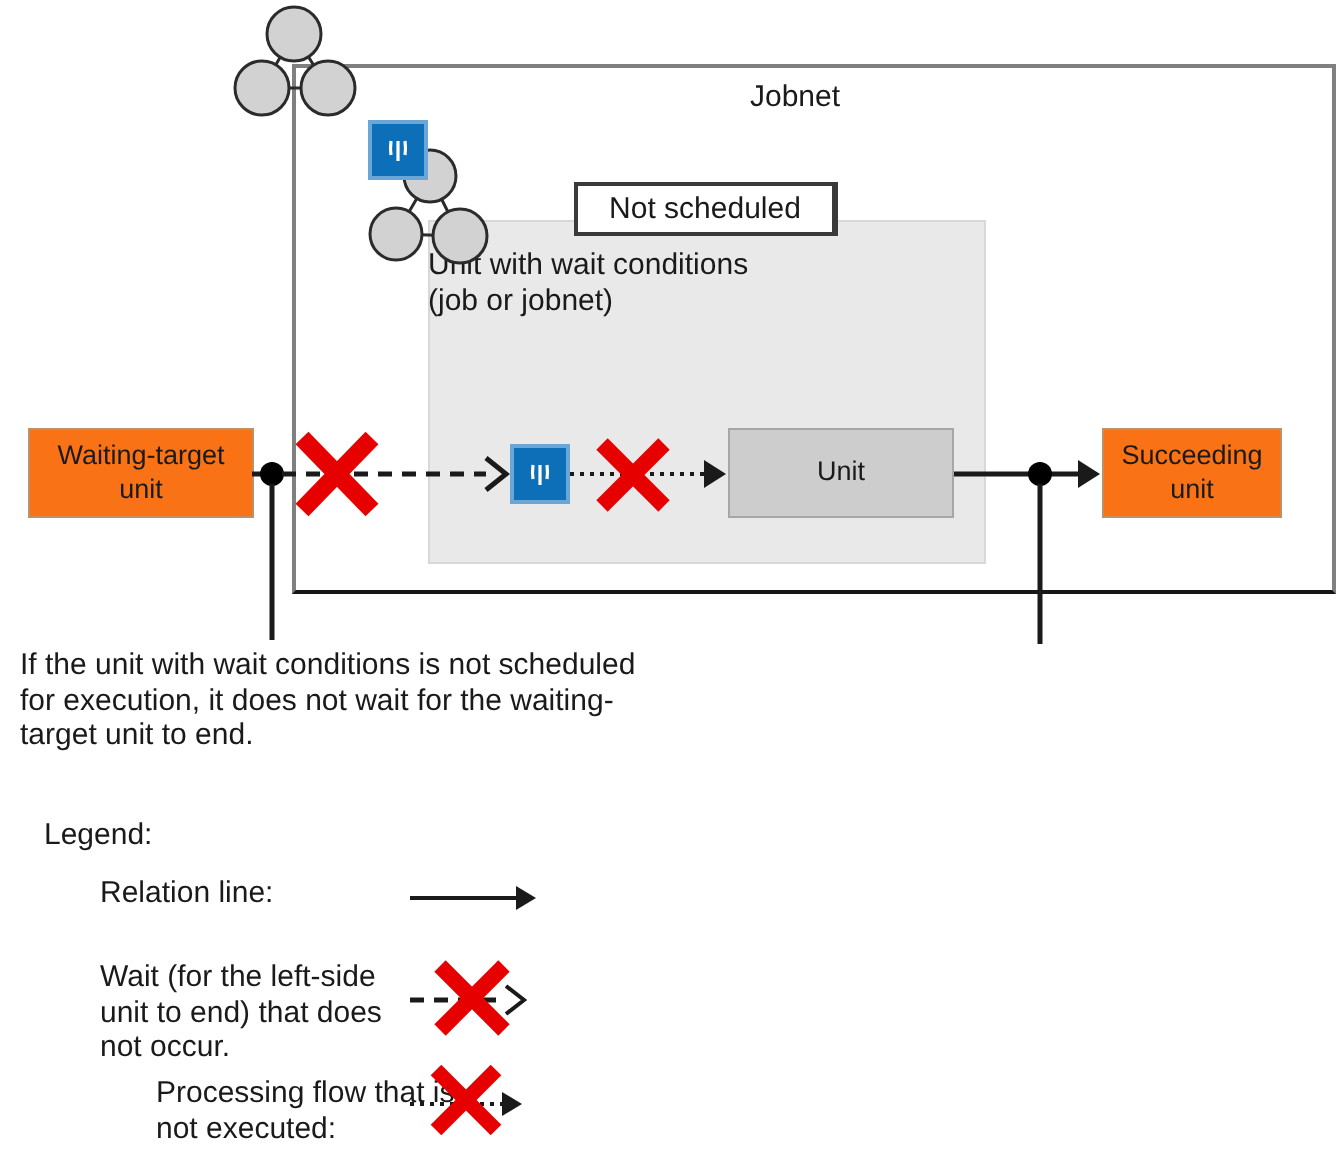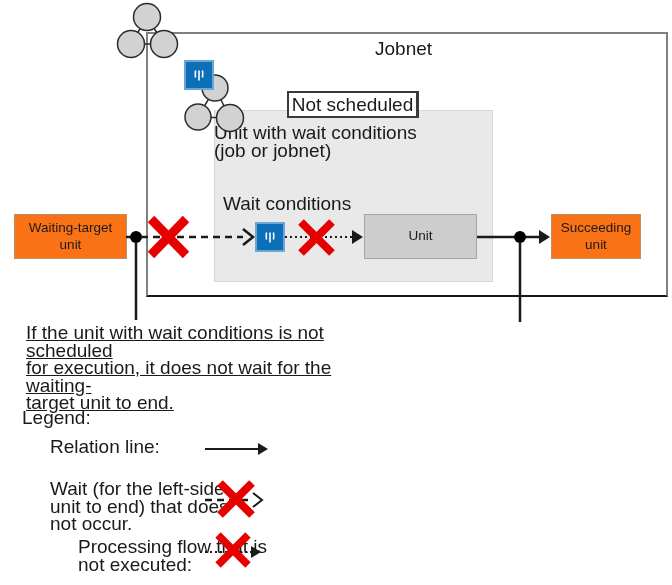--- a/index.html
+++ b/index.html
@@ -1,21 +1,21 @@
 <!DOCTYPE html>
 <html><head>
 <meta charset="utf-8">
 <style>
   html,body{margin:0;padding:0;background:#fff;}
   #canvas{
     position:relative;width:672px;height:585px;background:#fff;overflow:hidden;
     font-family:"Liberation Sans",sans-serif;color:#1a1a1a;
   }
   .abs{position:absolute;}
-  .txt{font-size:19px;line-height:17.5px;white-space:pre-line;}
+  .txt{font-size:15px;line-height:17.5px;white-space:pre-line;}
   
   .jobnet-box{
     left:146px;top:32px;width:522px;height:265px;box-sizing:border-box;
     border:2px solid #808080;border-bottom-color:#161616;background:transparent;
   }
   .jobnet-label{left:375px;top:40px;}
   
   .container-box{
     left:214px;top:110px;width:279px;height:172px;box-sizing:border-box;
     background:#e9e9e9;border:1px solid #d8d8d8;
@@ -41,21 +41,21 @@
   
   .wc-icon{
     width:30px;height:30px;box-sizing:border-box;background:#0d6fb8;
     border:2px solid #6aa6d6;z-index:7;display:flex;align-items:center;justify-content:center;
   }
   .wc-icon-top{left:184px;top:60px;}
   .wc-icon-flow{left:255px;top:222px;}
   
   #art{left:0;top:0;z-index:5;pointer-events:none;}
   
-  .annotation-left{left:26px;top:324px;width:315px;text-decoration:underline;}
+  .annotation-left{left:10px;top:324px;width:315px;}
   .annotation-right{left:399px;top:333px;width:258px;}
   .legend-title{left:22px;top:409px;}
   .legend-label-1{left:50px;top:438px;}
   .legend-label-2{left:50px;top:480px;}
   .legend-label-3{left:50px;top:538px;margin-left:28px;}
 </style>
 </head>
 <body>
 
 <div id="canvas">
@@ -70,21 +70,20 @@
   <div class="abs not-scheduled-box">
     <span class="txt">Not scheduled</span>
   </div>
 
   <div class="abs node tan waiting-target-box">Waiting-target
 unit</div>
   <div class="abs node gray-node unit-box">Unit</div>
   <div class="abs node tan succeeding-box">Succeeding
 unit</div>
 
-  <div class="abs txt wait-conditions-label">Wait conditions</div>
 
   <svg id="art" class="abs" width="672" height="585" viewBox="0 0 672 585">
 
     <g stroke="#2b2b2b" stroke-width="1.5">
       <polygon points="147,17 131,44 164,44" fill="none"></polygon>
       <circle cx="147" cy="17" r="13.5" fill="#d2d2d2"></circle>
       <circle cx="131" cy="44" r="13.5" fill="#d2d2d2"></circle>
       <circle cx="164" cy="44" r="13.5" fill="#d2d2d2"></circle>
     </g>
 

